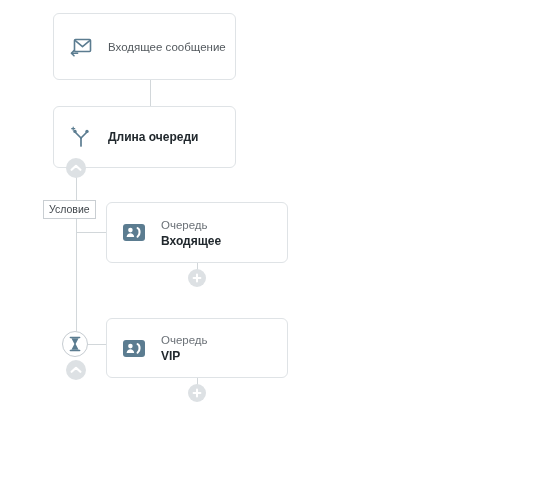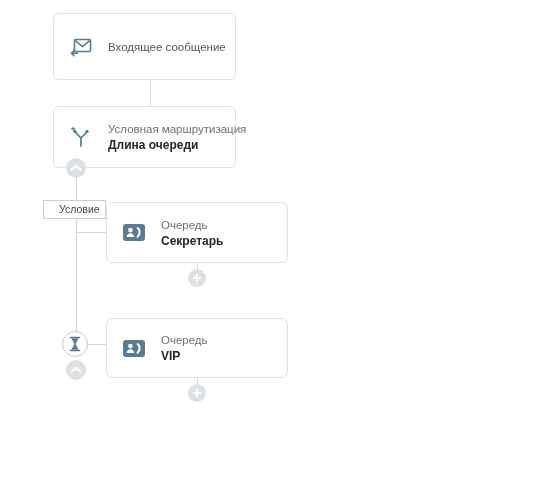--- a/index.html
+++ b/index.html
@@ -113,21 +113,21 @@
   }
 
   
   .cond-label {
     position: absolute;
     box-sizing: border-box;
     background: #ffffff;
     border: 1px solid #c9ced2;
     font-size: 10.5px;
     color: #41474c;
-    padding: 2px 5px 3px 15px;
+    padding: 2px 5px 3px 5px;
     white-space: nowrap;
     line-height: 12px;
   }
 </style>
 </head>
 <body>
 
 <div id="canvas">
 
   <div class="line v" style="left:150px; top:80px; height:26px;"></div>
@@ -161,21 +161,20 @@
       <svg width="22" height="24" viewBox="0 0 22 24" aria-hidden="true">
         <path d="M11 21 L11 13" fill="none" stroke="#5b7c90" stroke-width="1.7" stroke-linecap="round"></path>
         <path d="M11 13 L5.5 7.5" fill="none" stroke="#5b7c90" stroke-width="1.7" stroke-linecap="round"></path>
         <path d="M11 13 L16.5 7.5" fill="none" stroke="#5b7c90" stroke-width="1.7" stroke-linecap="round"></path>
         <circle cx="5" cy="6.4" r="1.7" fill="#5b7c90"></circle>
         <circle cx="17" cy="6.4" r="1.7" fill="#5b7c90"></circle>
         <path d="M3.2 2.2 L3.2 5.2 M1.7 3.7 L4.7 3.7" fill="none" stroke="#5b7c90" stroke-width="1.2" stroke-linecap="round"></path>
       </svg>
     </div>
     <div class="node-text">
-      <span class="node-sub">Условная маршрутизация</span>
       <span class="node-title-strong">Длина очереди</span>
     </div>
   </div>
 
   <div class="ctrl ctrl-chevron" style="left:66px; top:158px;">
     <svg width="12" height="8" viewBox="0 0 12 8" aria-hidden="true">
       <path d="M1.6 5.8 L6 1.8 L10.4 5.8" fill="none" stroke="#ffffff" stroke-width="2.2" stroke-linecap="round" stroke-linejoin="round"></path>
     </svg>
   </div>
 
@@ -188,21 +187,21 @@
       <div class="badge-queue">
         <svg width="18" height="13" viewBox="0 0 18 13" aria-hidden="true">
           <circle cx="5.4" cy="4.1" r="2.3" fill="#ffffff"></circle>
           <path d="M1.6 11 C1.9 8.3 3.5 7.2 5.4 7.2 C7.3 7.2 8.9 8.3 9.2 11 Z" fill="#ffffff"></path>
           <path d="M12.6 2.1 C15.2 3.2 15.2 9.0 12.6 10.6" fill="none" stroke="#ffffff" stroke-width="2.1" stroke-linecap="round"></path>
         </svg>
       </div>
     </div>
     <div class="node-text">
       <span class="node-sub">Очередь</span>
-      <span class="node-title-strong">Секретарь</span>
+      <span class="node-title-strong">Входящее</span>
     </div>
   </div>
 
   <div class="ctrl ctrl-plus" style="left:188px; top:269px;">
     <svg width="10" height="10" viewBox="0 0 10 10" aria-hidden="true">
       <path d="M5 1.6 L5 8.4 M1.6 5 L8.4 5" fill="none" stroke="#ffffff" stroke-width="2" stroke-linecap="round"></path>
     </svg>
   </div>
 
   <div class="ctrl ctrl-hourglass" style="left:62px; top:331px;">

